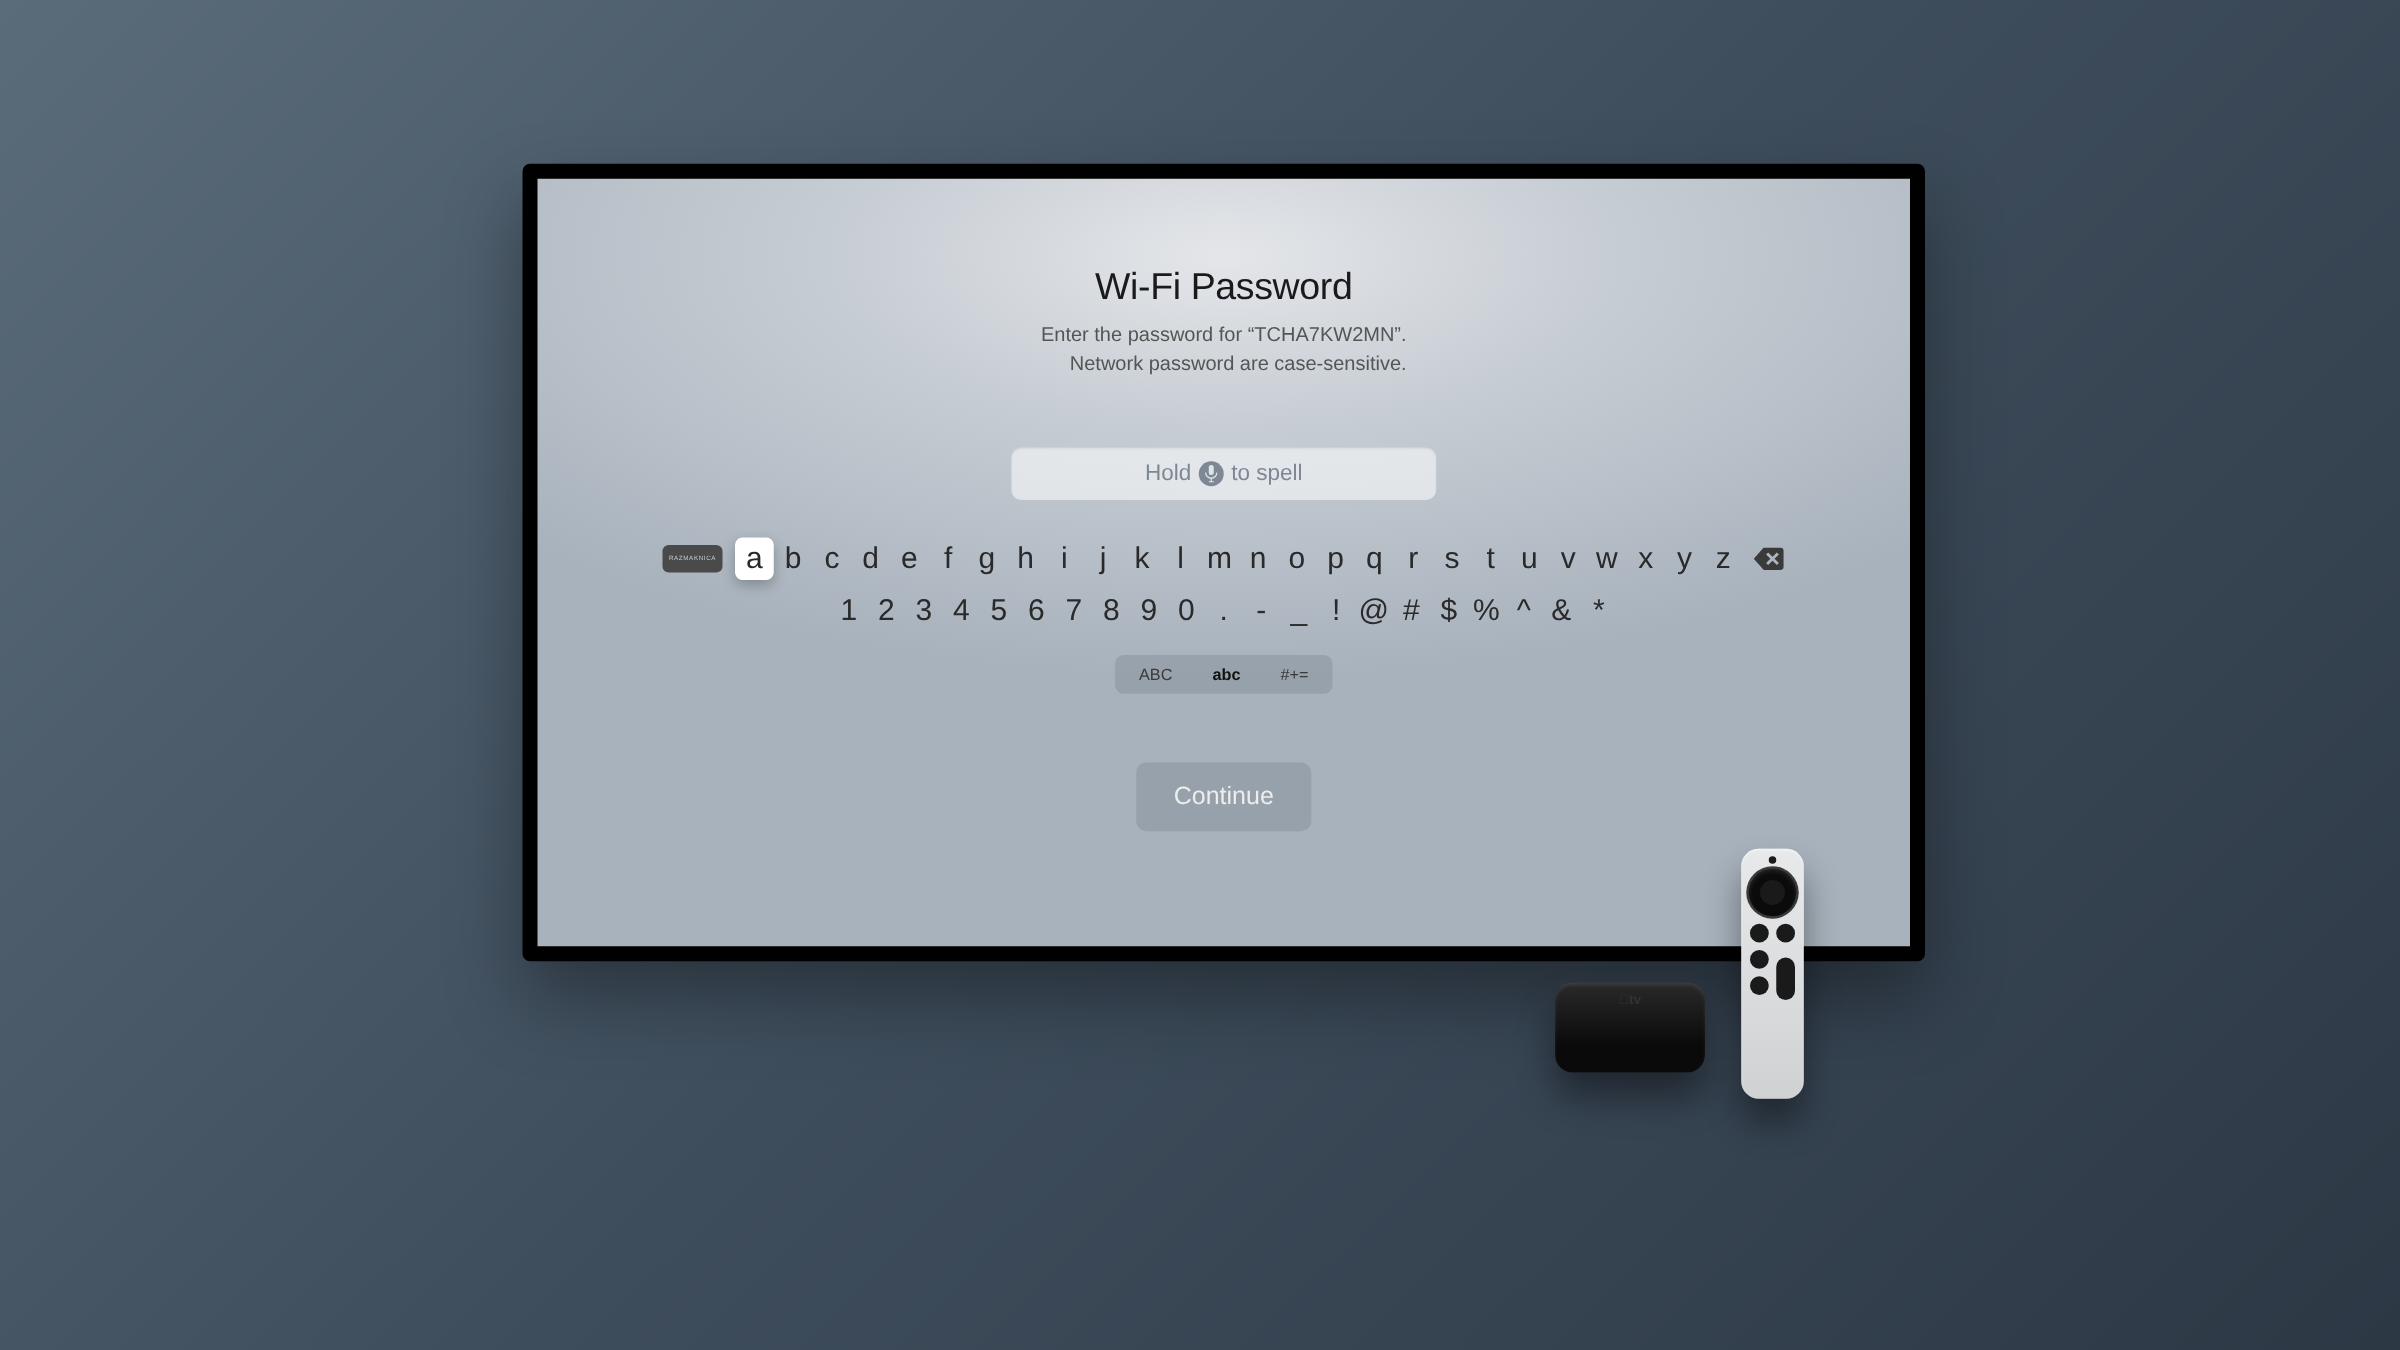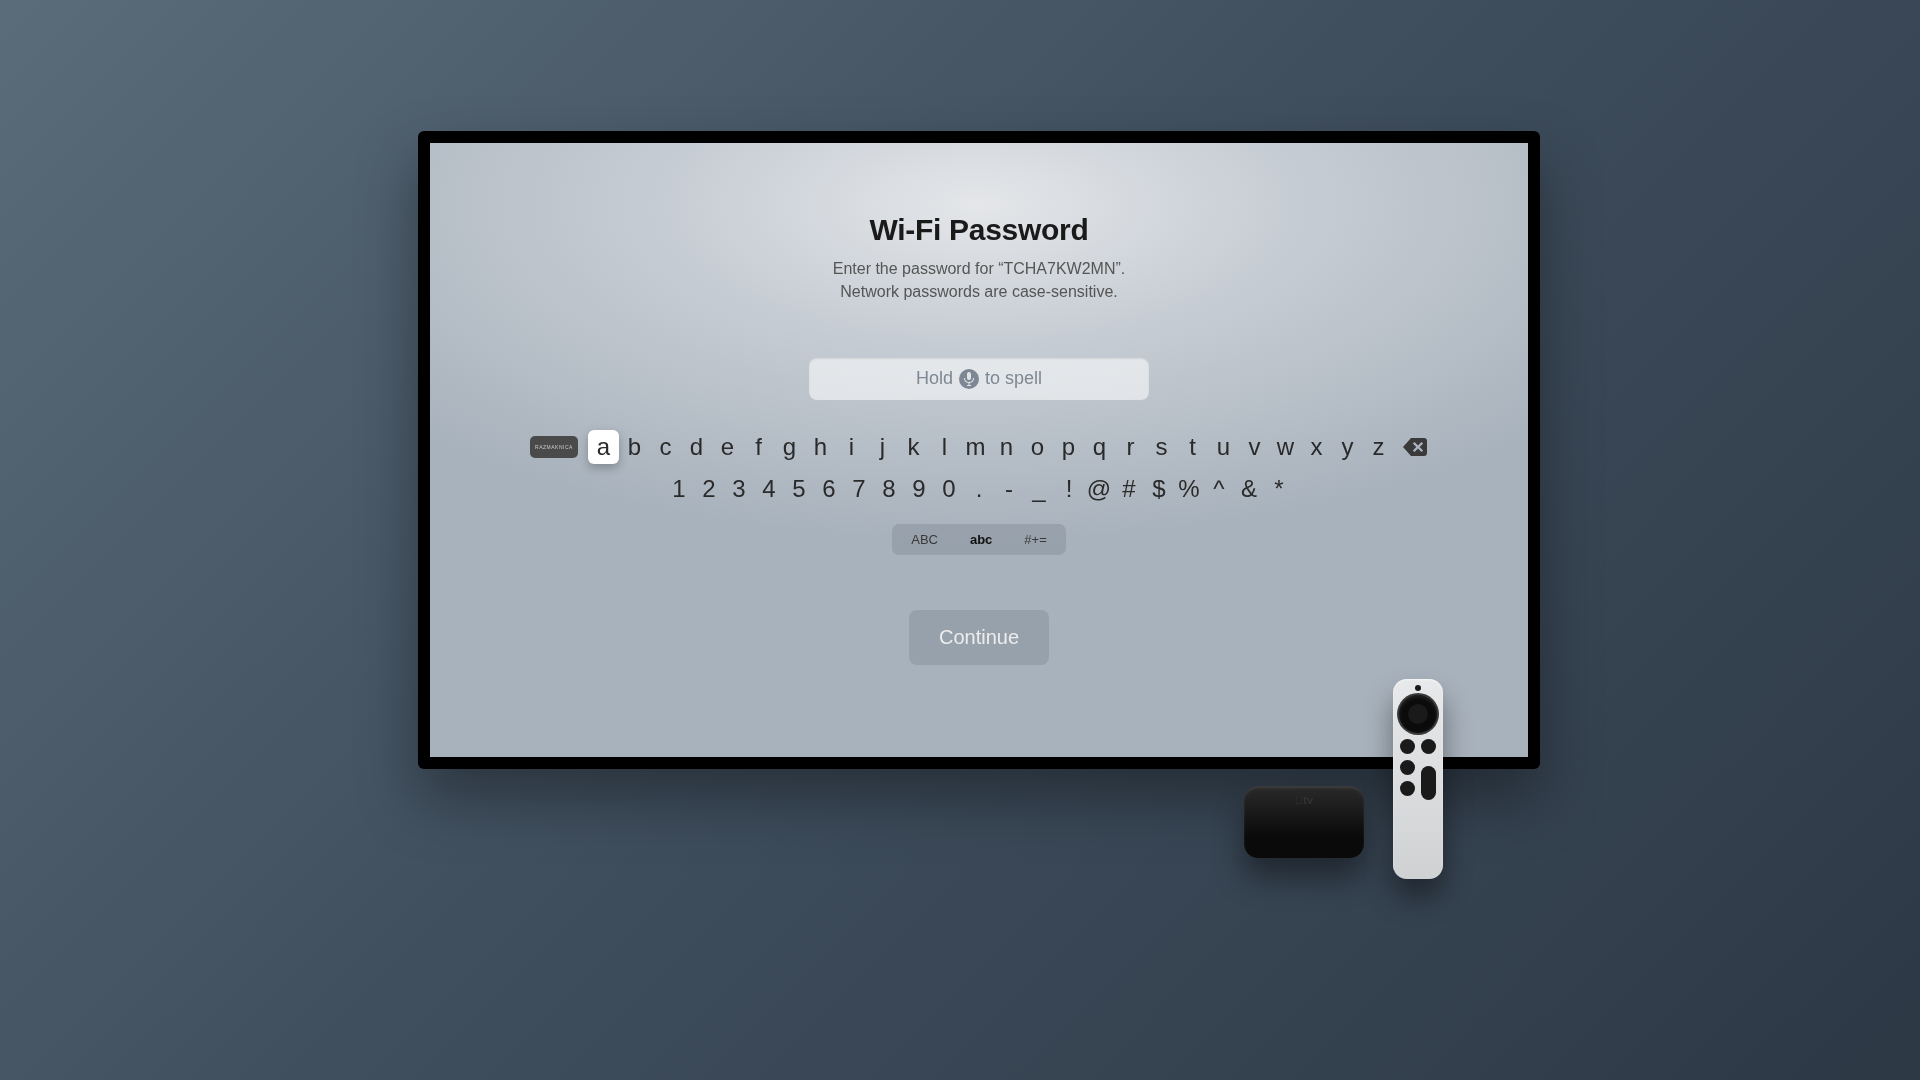--- a/index.html
+++ b/index.html
@@ -17,22 +17,22 @@
   background: #000; border-radius: 6px;
   box-shadow: 0 30px 60px rgba(0,0,0,.35);
   padding: 12px;
 }
 .tv-screen {
   width: 100%; height: 100%;
   background: radial-gradient(ellipse 70% 55% at 50% 10%, #e4e6e9 0%, #c7cdd4 40%, #a8b2bc 100%);
   display: flex; flex-direction: column; align-items: center;
   padding-top: 70px;
 }
-.title { font-size: 30px; font-weight: 700; color: #1a1a1a; letter-spacing: -.3px; }
-.subtitle { font-size: 16px; color: #555; margin-top: 10px; text-align: center; line-height: 1.45; }
+.title { font-size: 30px; font-weight: 400; color: #1a1a1a; letter-spacing: -.3px; }
+.subtitle { font-size: 16px; color: #555; margin-top: 10px; text-align: right; line-height: 1.45; }
 .input-pill {
   margin-top: 55px; width: 340px; height: 42px;
   background: rgba(255,255,255,.55); border-radius: 8px;
   display: flex; align-items: center; justify-content: center; gap: 6px;
   color: #7e8894; font-size: 18px;
   box-shadow: 0 1px 2px rgba(0,0,0,.08) inset;
 }
 .mic-icon {
   width: 20px; height: 20px; border-radius: 50%;
   background: #7e8894;
@@ -103,21 +103,21 @@
 <body>
 
 <div class="scene">
 
   <div class="tv-frame">
     <div class="tv-screen">
 
       <div class="title">Wi-Fi Password</div>
       <div class="subtitle">
         <span>Enter the password for “TCHA7KW2MN”.</span><br>
-        <span>Network passwords are case-sensitive.</span>
+        <span>Network password are case-sensitive.</span>
       </div>
 
       <div class="input-pill">
         <span>Hold</span>
         <span class="mic-icon">
           <svg viewBox="0 0 10 14">
               <path d="M5 0a2 2 0 0 1 2 2v4a2 2 0 1 1-4 0V2a2 2 0 0 1 2-2zM1 6a4 4 0 0 0 8 0h1a5 5 0 0 1-4.5 4.97V13H7v1H3v-1h1.5v-2.03A5 5 0 0 1 0 6h1z"></path>
             </svg>
         </span>
         <span>to spell</span>

